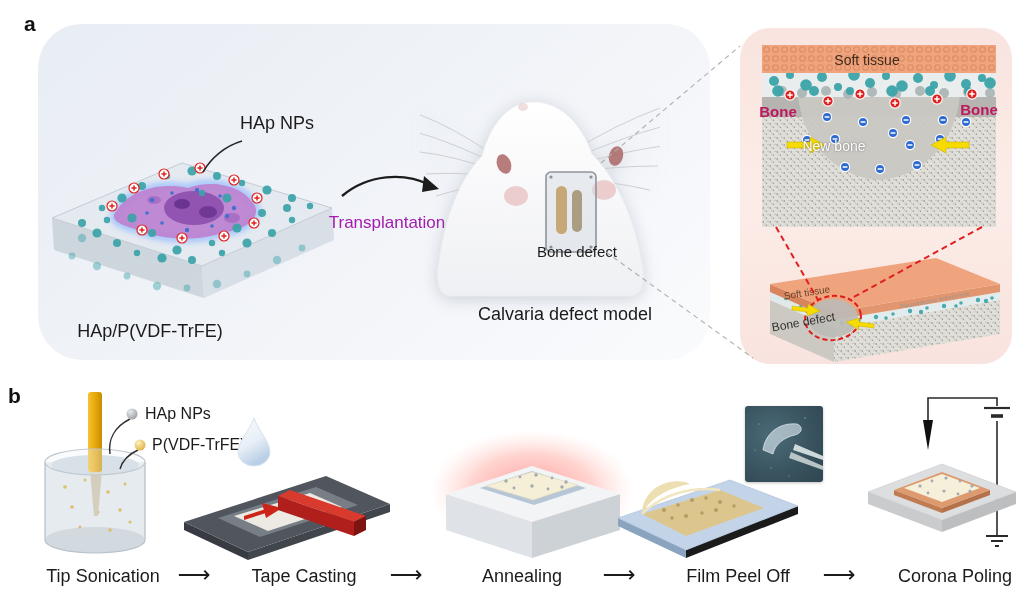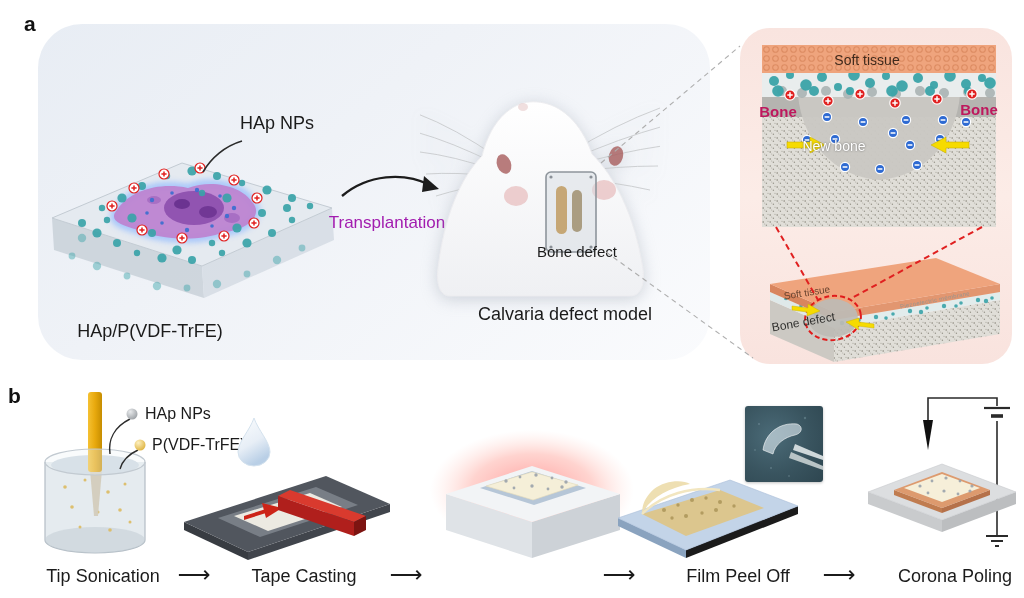--- a/index.html
+++ b/index.html
@@ -564,19 +564,20 @@
         <circle cx="114" cy="100" r="1.6" fill="#9aa2ab" opacity="0.9"></circle>
         <circle cx="70" cy="107" r="1.4" fill="#9aa2ab" opacity="0.9"></circle>
         <circle cx="86" cy="105" r="1.6" fill="#9aa2ab" opacity="0.9"></circle>
         <circle cx="100" cy="108" r="1.4" fill="#9aa2ab" opacity="0.9"></circle>
         <circle cx="112" cy="105" r="1.6" fill="#9aa2ab" opacity="0.9"></circle>
       </g>
   </svg>
 
   <span class="txt cap18" style="left:33px;top:566px;width:140px;">Tip Sonication</span>
   <span class="txt cap18" style="left:234px;top:566px;width:140px;">Tape Casting</span>
+  <span class="txt cap18" style="left:452px;top:566px;width:140px;">Annealing</span>
   <span class="txt cap18" style="left:668px;top:566px;width:140px;">Film Peel Off</span>
   <span class="txt cap18" style="left:875px;top:566px;width:160px;">Corona Poling</span>
   <span class="txt step-arrow" style="left:169px;top:563px;width:50px;">⟶</span>
   <span class="txt step-arrow" style="left:381px;top:563px;width:50px;">⟶</span>
   <span class="txt step-arrow" style="left:594px;top:563px;width:50px;">⟶</span>
   <span class="txt step-arrow" style="left:814px;top:563px;width:50px;">⟶</span>
 </div>
 
 </body></html>

